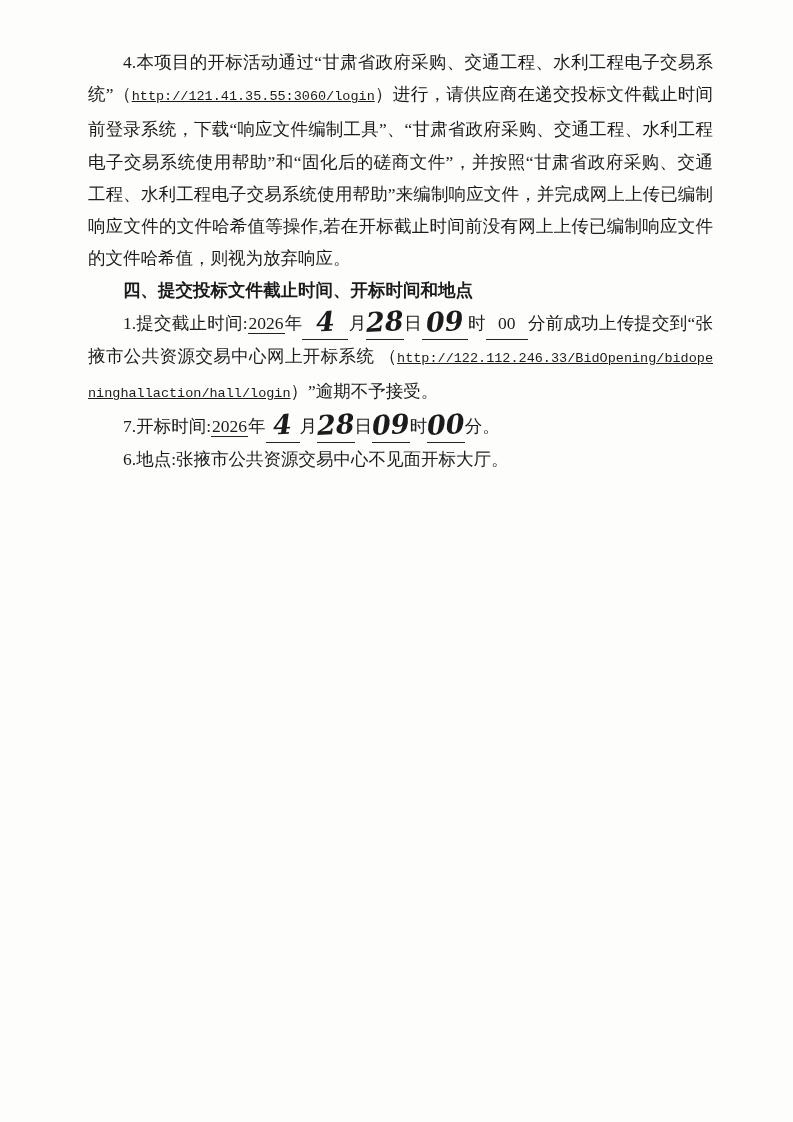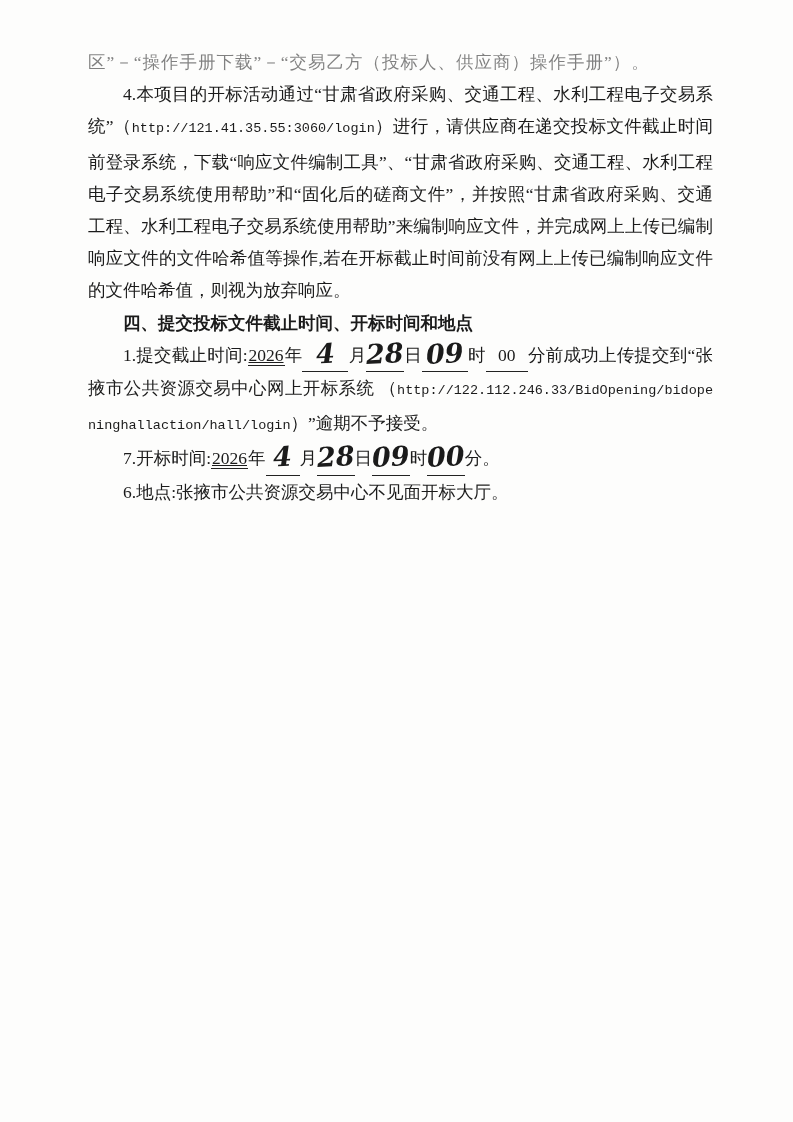--- a/index.html
+++ b/index.html
@@ -24,25 +24,25 @@
     opacity:.55;
     filter:blur(.45px);
     letter-spacing:1px;
   }
   .heading{font-weight:bold;}
   .url{
     font-family:"Liberation Mono","DejaVu Sans Mono",monospace;
     font-size:13.5px;
     word-break:break-all;
     letter-spacing:0;
+    text-decoration:underline;
   }
   .u{
     border-bottom:1.4px solid #222;
     padding:0 1px;
-    text-decoration:underline;
   }
   .blank{
     display:inline-block;
     min-width:46px;
     border-bottom:1.4px solid #222;
     text-align:center;
     text-indent:0;
     vertical-align:baseline;
   }
   .blank.narrow{min-width:34px;}
@@ -58,21 +58,20 @@
     position:relative;
     top:2px;
   }
 </style>
 </head>
 <body>
 
 <div class="page">
   <div class="content">
 
-    <p class="no-indent faint">区”－“操作手册下载”－“交易乙方（投标人、供应商）操作手册”）。</p>
 
 
     <p><span>4.本项目的开标活动通过“甘肃省政府采购、交通工程、水利工程电子交易系统”（</span><span class="url">http://121.41.35.55:3060/login</span><span>）进行，请供应商在递交投标文件截止时间前登录系统，下载“响应文件编制工具”、“甘肃省政府采购、交通工程、水利工程电子交易系统使用帮助”和“固化后的磋商文件”，并按照“甘肃省政府采购、交通工程、水利工程电子交易系统使用帮助”来编制响应文件，并完成网上上传已编制响应文件的文件哈希值等操作,若在开标截止时间前没有网上上传已编制响应文件的文件哈希值，则视为放弃响应。</span></p>
 
 
 
 
     <p class="heading">四、提交投标文件截止时间、开标时间和地点</p>
 
     <p><span>1.提交截止时间:</span><span class="u">2026</span><span>年</span><span class="blank"><span class="hw">4</span></span><span>月</span><span class="blank narrow"><span class="hw">28</span></span><span>日</span><span class="blank"><span class="hw">09</span></span><span>时</span><span class="blank typed">00</span><span>分</span><span>前成功上传提交到“张掖市公共资源交易中心网上开标系统 （</span><span class="url">http://122.112.246.33/BidOpening/bidopeninghallaction/hall/login</span><span>）”逾期不予接受。</span></p>

